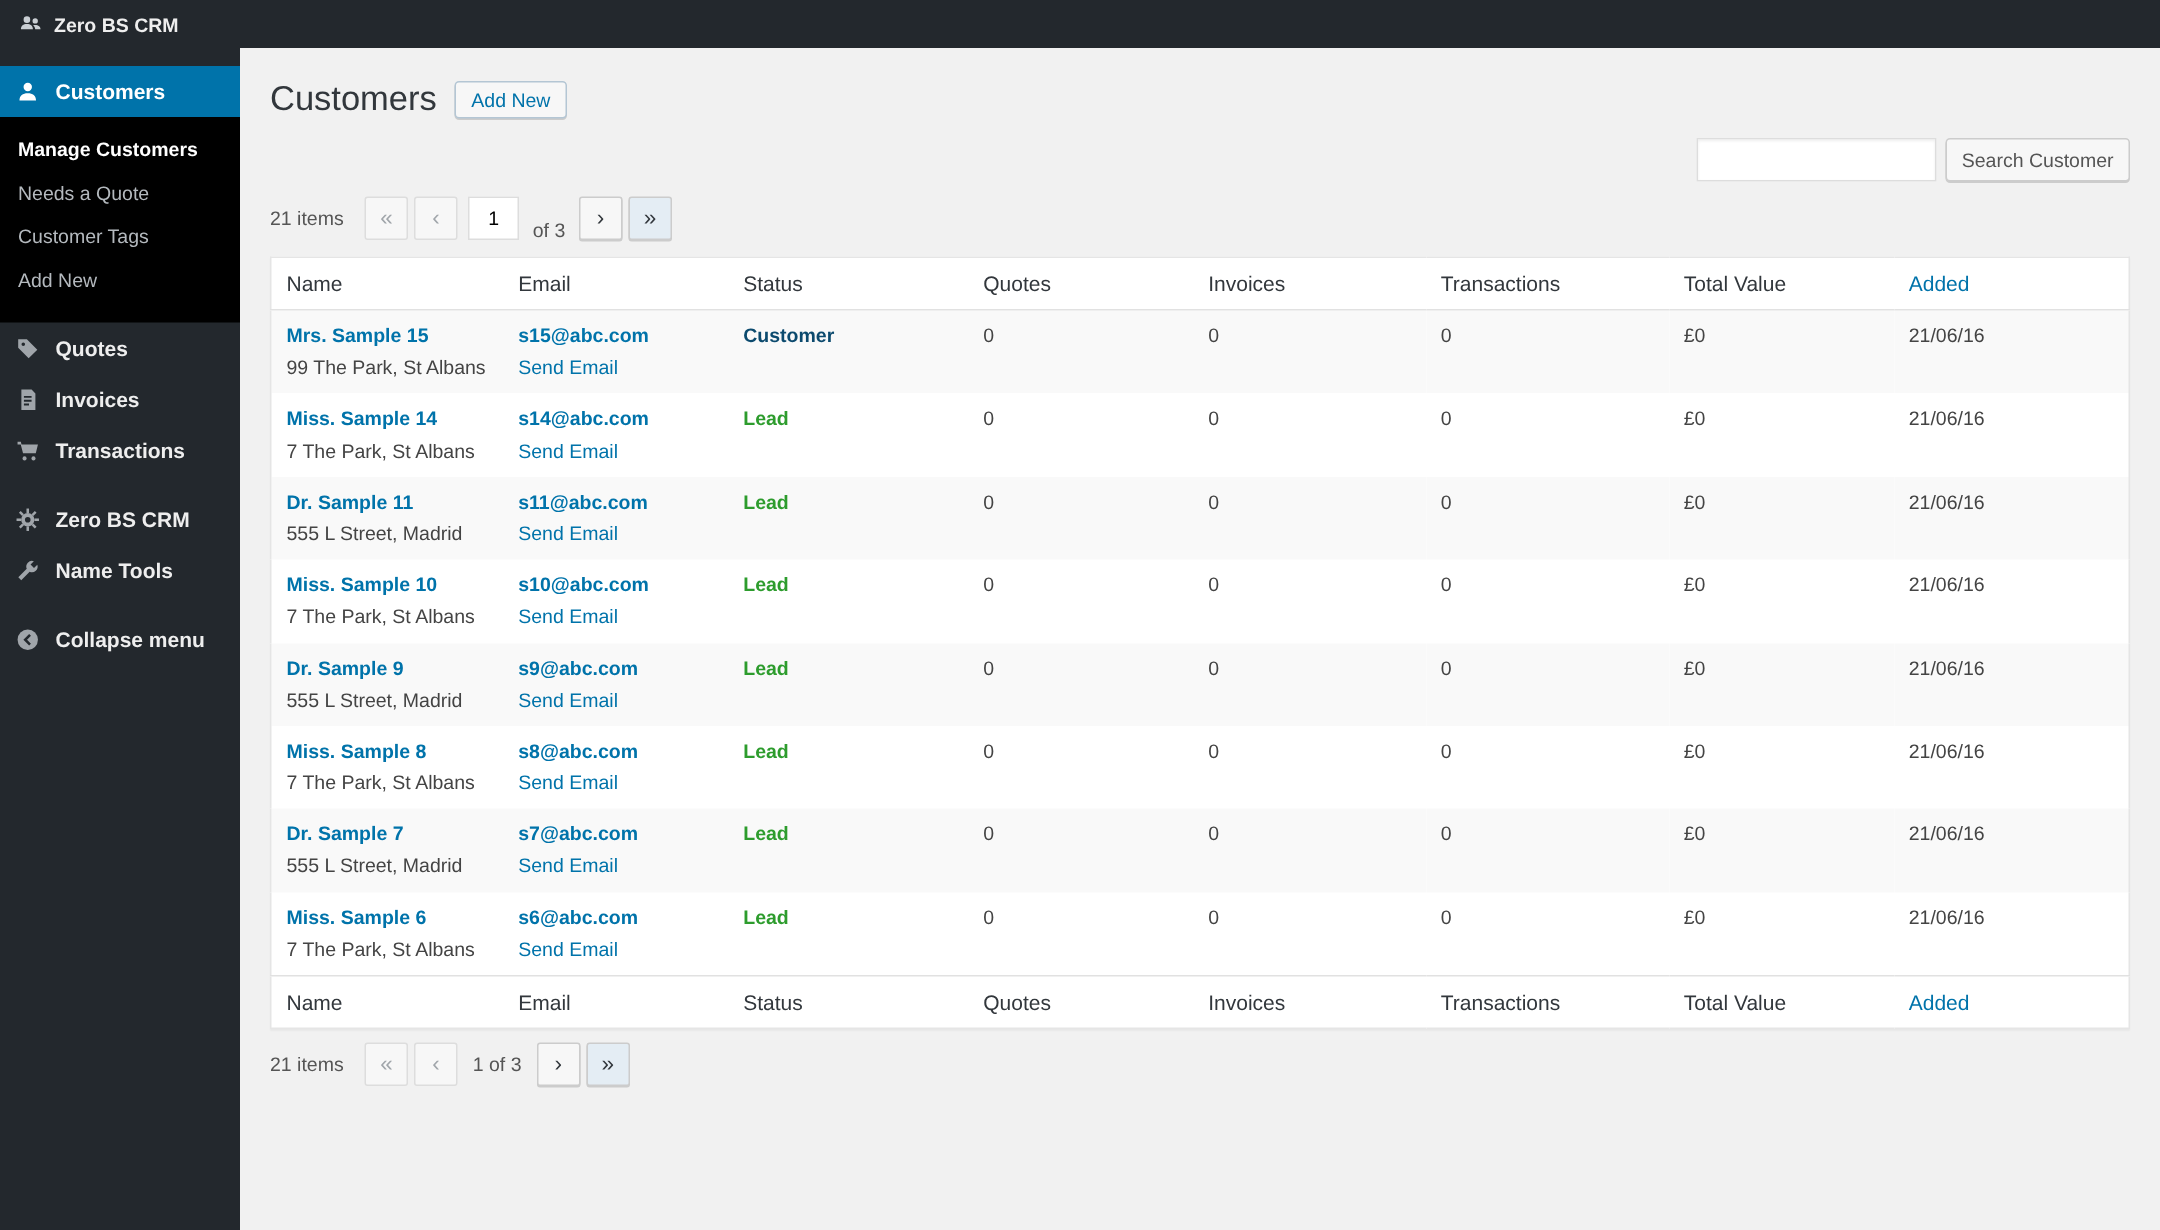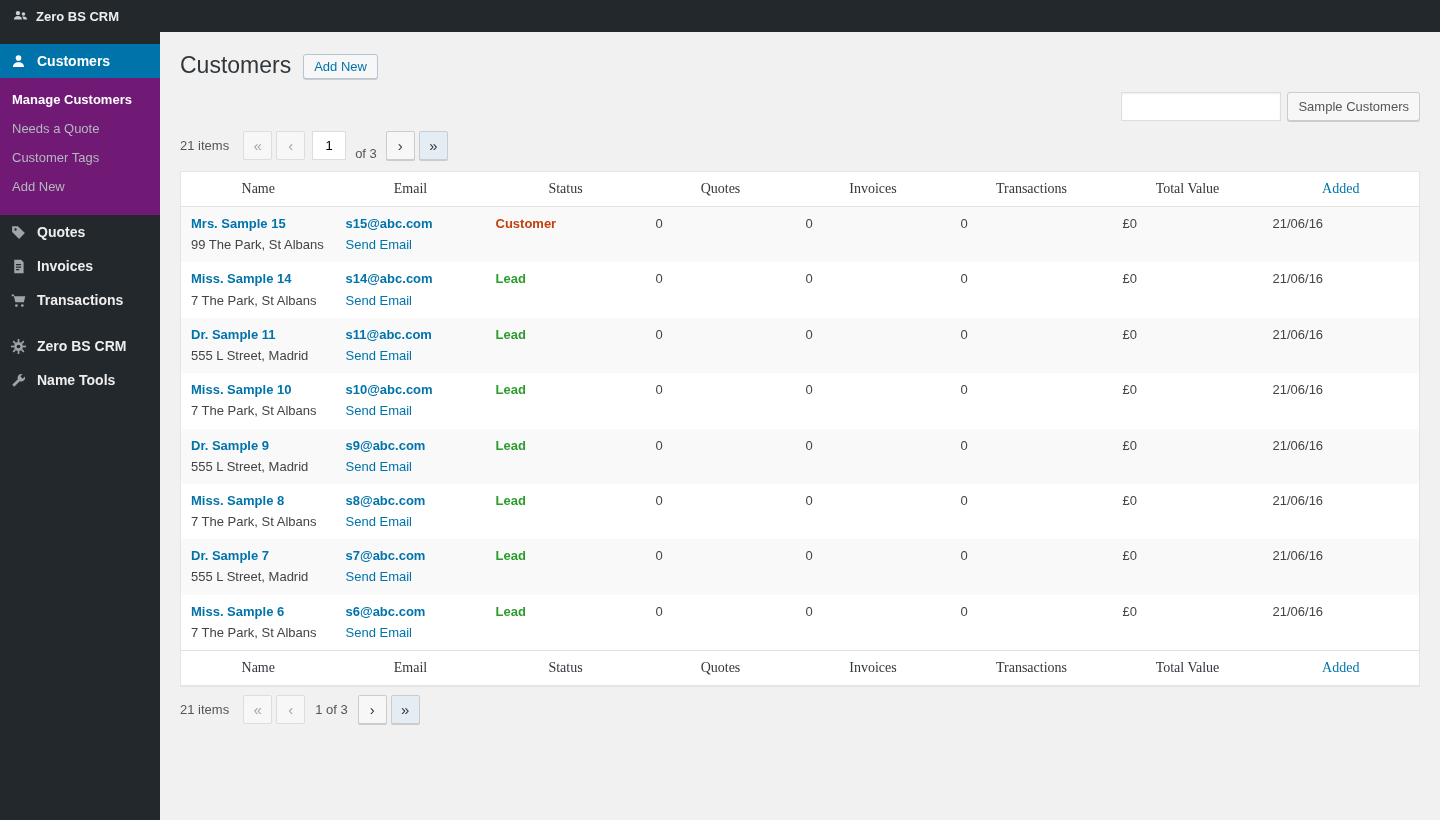--- a/index.html
+++ b/index.html
@@ -33,21 +33,21 @@
   }
   .menu-item .micon { width:20px; height:20px; display:inline-flex; align-items:center;
     justify-content:center; color:#a0a5aa; flex:none; }
   .micon svg { width:17px; height:17px; }
   .menu-item.active { background:#0073aa; color:#fff; }
   .menu-item.active .micon { color:#fff; }
   .menu-item.active::after {
     content:""; position:absolute; right:-8px; top:50%; margin-top:-8px;
     border:8px solid transparent; border-left-color:#0073aa;
   }
-  .submenu { background:#701a75; padding:7px 0 14px; }
+  .submenu { background:#000000; padding:7px 0 14px; }
   .submenu-item { padding:7px 12px; font-size:13px; color:#b4b9be; cursor:pointer; }
   .submenu-item.current { color:#fff; font-weight:600; }
   .menu-spacer { height:12px; }
 
   
   .content { position:absolute; left:160px; top:32px; right:0; bottom:0;
              padding:12px 20px 0; overflow:hidden; }
   .page-header { display:flex; align-items:center; gap:12px; height:44px; }
   h1 { font-size:23px; font-weight:400; color:#32373c; margin:0; line-height:1.2; }
   .add-new {
@@ -82,21 +82,21 @@
   .current-page { width:34px; height:29px; text-align:center; border:1px solid #ddd;
     font-size:13px; margin:0 3px; background:#fff; font-family:inherit; }
   .of-label { margin:16px 5px 0 2px; }
   .range-label { margin:0 6px; }
 
   
   .customers-table {
     width:100%; border-collapse:collapse; table-layout:fixed; background:#fff;
     border:1px solid #e5e5e5; box-shadow:0 1px 1px rgba(0,0,0,.04); margin-top:10px;
   }
-  th { text-align:center; padding:9px 10px; font-size:14px; font-weight:400; color:#32373c;font-family:Liberation Serif, serif; }
+  th { text-align:left; padding:9px 10px; font-size:14px; font-weight:400; color:#32373c; }
   thead th { border-bottom:1px solid #e1e1e1; }
   tfoot th { border-top:1px solid #e1e1e1; }
   th.sorted { color:#0073aa; cursor:pointer; }
   td { padding:8px 10px; vertical-align:top; font-size:13px; color:#444; line-height:1.4; }
   tbody tr:nth-child(odd) { background:#f9f9f9; }
   .name-link { color:#0073aa; font-weight:700; }
   .addr { margin-top:3px; color:#444; }
   .email-link { color:#0073aa; font-weight:700; }
   .send-email { display:inline-block; margin-top:3px; color:#0073aa; }
   .status { font-weight:700; }
@@ -189,32 +189,41 @@
     <span class="micon">
       <svg viewBox="0 0 20 20" fill="currentColor">
           <path d="M17.5 5.2a4.5 4.5 0 0 1-6 5.6l-6.6 6.6-2.3-2.3 6.6-6.6a4.5 4.5 0 0 1 5.6-6l-2.6 2.6 2.7 2.7 2.6-2.6z"></path>
         </svg>
     </span>
     <span>Name Tools</span>
   </div>
 
   <div class="menu-spacer"></div>
 
+  <div class="menu-item">
+    <span class="micon">
+      <svg viewBox="0 0 20 20" fill="currentColor">
+          <circle cx="10" cy="10" r="8"></circle>
+          <path d="M11.8 6.2L8 10l3.8 3.8" fill="none" stroke="#23282d" stroke-width="2"></path>
+        </svg>
+    </span>
+    <span>Collapse menu</span>
+  </div>
 </div>
 
 <div class="content">
 
   <div class="page-header">
     <h1>Customers</h1>
     <a class="add-new">Add New</a>
   </div>
 
   <div class="search-row">
     <input class="search-input" type="text" value="" style="">
-    <button class="button">Sample Customers</button>
+    <button class="button">Search Customer</button>
   </div>
 
   <div class="pagination-row">
     <span class="displaying-num">21 items</span>
     <span class="page-btn disabled">«</span>
     <span class="page-btn disabled">‹</span>
     <input class="current-page" type="text" value="1" style="">
     <span class="of-label">of 3</span>
     <span class="page-btn">›</span>
     <span class="page-btn tinted">»</span>
@@ -246,21 +255,21 @@
     <tbody>
         <tr>
     <td>
       <a class="name-link">Mrs. Sample 15</a>
       <div class="addr">99 The Park, St Albans</div>
     </td>
     <td>
       <a class="email-link">s15@abc.com</a>
       <div><a class="send-email">Send Email</a></div>
     </td>
-    <td><span class="status" style="color: #c2410c;">Customer</span></td>
+    <td><span class="status" style="color: #0c4a6e;">Customer</span></td>
     <td>0</td>
     <td>0</td>
     <td>0</td>
     <td>£0</td>
     <td>21/06/16</td>
   </tr>
         <tr>
     <td>
       <a class="name-link">Miss. Sample 14</a>
       <div class="addr">7 The Park, St Albans</div>

